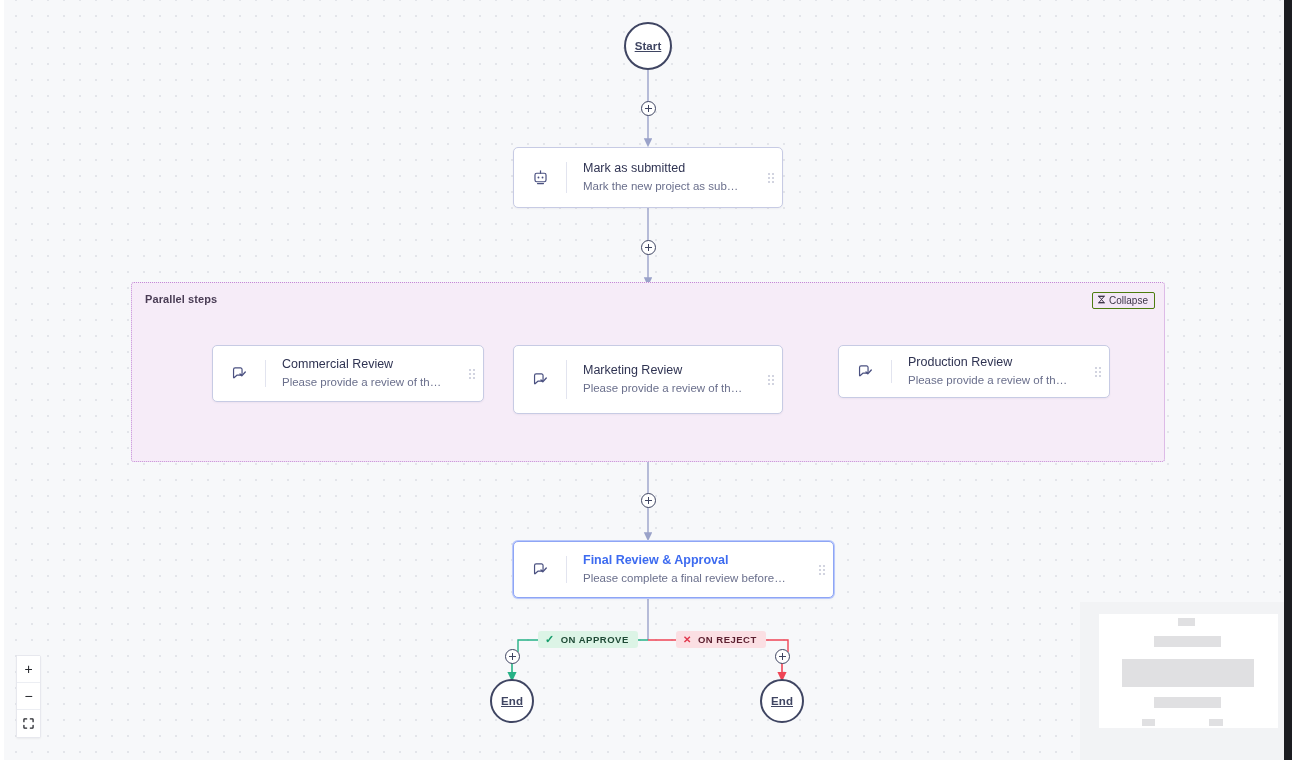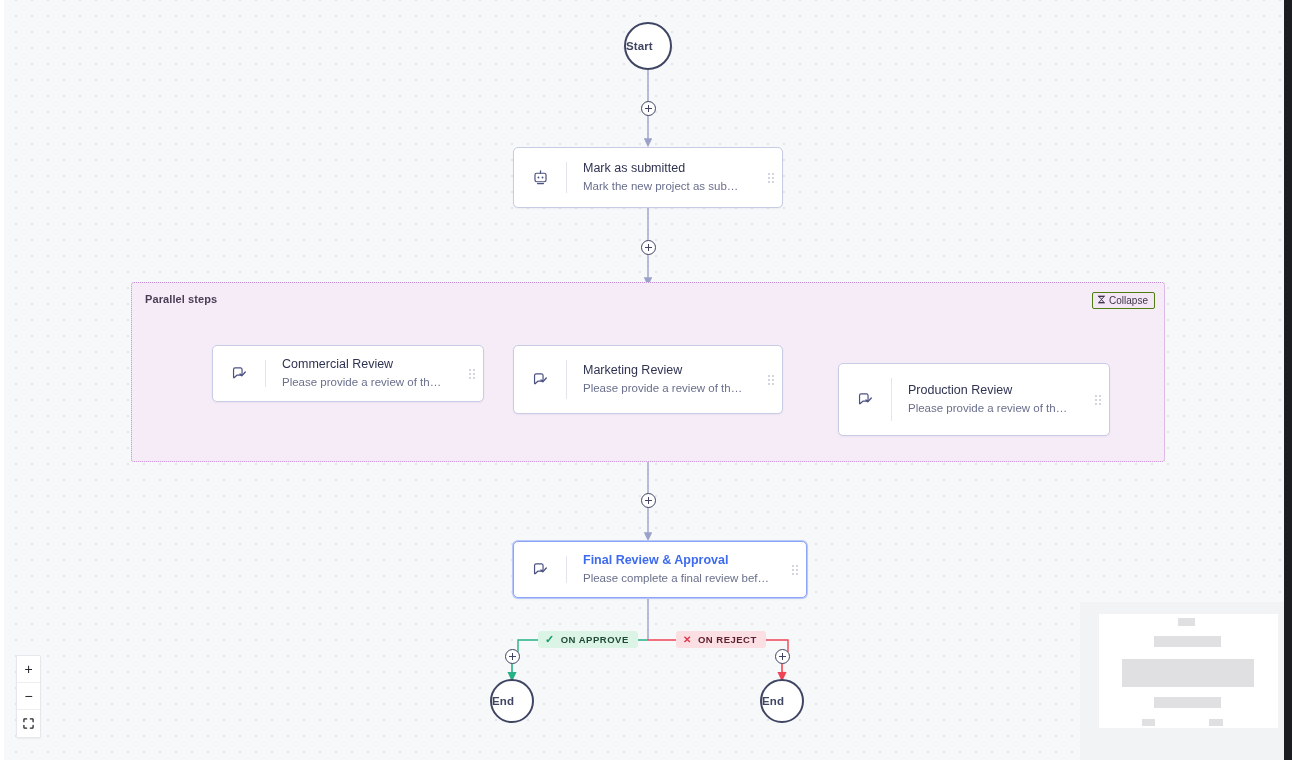--- a/index.html
+++ b/index.html
@@ -51,25 +51,27 @@
   }
 
   
   .terminal {
     position: absolute;
     border: 2px solid #3f4562;
     background: #ffffff;
     border-radius: 50%;
     display: flex;
     align-items: center;
+    justify-content: center;
     font-size: 11.5px;
     font-weight: 700;
     color: #3f4562;
     letter-spacing: .1px;
     z-index: 10;
+    text-decoration: underline;
   }
   .terminal.start { width: 48px; height: 48px; left: 624px; top: 22px; }
   .terminal.end-approve { width: 44px; height: 44px; left: 490px; top: 679px; }
   .terminal.end-reject  { width: 44px; height: 44px; left: 760px; top: 679px; }
 
   
   .node {
     position: absolute;
     background: #ffffff;
     border: 1px solid #c7cbe4;
@@ -136,22 +138,22 @@
     grid-template-columns: 2px 2px;
     grid-template-rows: 2px 2px 2px;
     gap: 2px;
   }
   .grip-dots i { display: block; width: 2px; height: 2px; background: #c3c6d6; border-radius: 50%; }
 
   
   #node-submitted  { left: 513px; top: 147px; width: 270px; height: 61px; }
   #node-commercial { left: 185px; top: 345px; width: 272px; height: 57px; margin-left: 27px; }
   #node-marketing  { left: 513px; top: 345px; width: 270px; height: 69px; }
-  #node-production { left: 838px; top: 363px; width: 272px; height: 73px; }
-  #node-final      { left: 513px; top: 541px; width: 294px; height: 57px; }
+  #node-production { left: 838px; top: 345px; width: 272px; height: 53px; }
+  #node-final      { left: 513px; top: 541px; width: 321px; height: 57px; }
 
   
   #parallel-group {
     position: absolute;
     left: 131px;
     top: 282px;
     width: 1034px;
     height: 180px;
     background: #f6ecf8;
     border: 1.5px dotted #c489d6;

